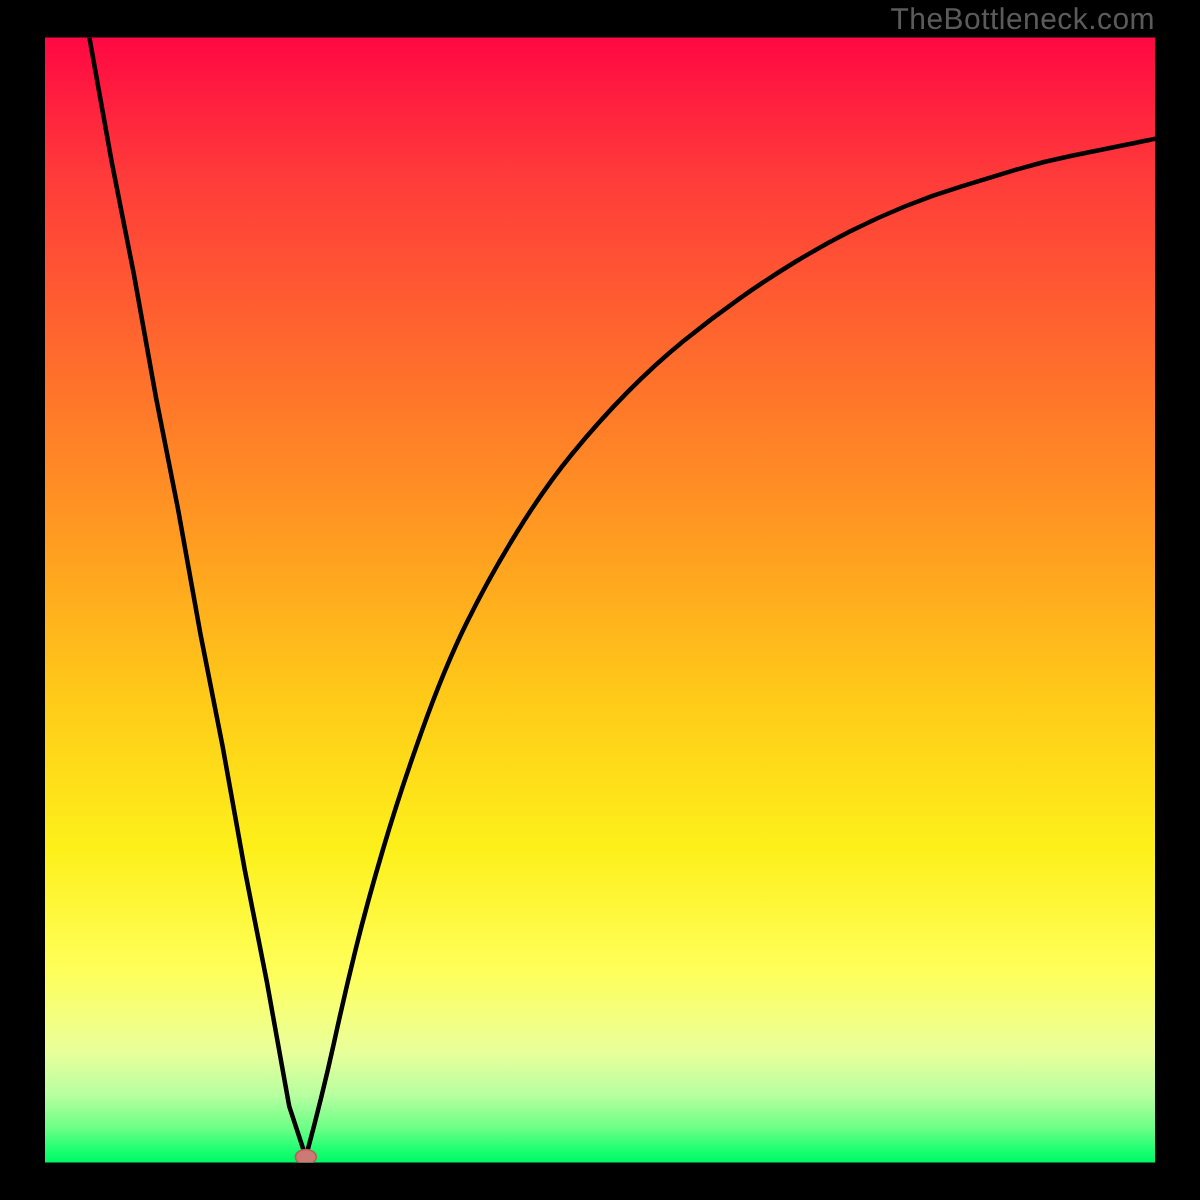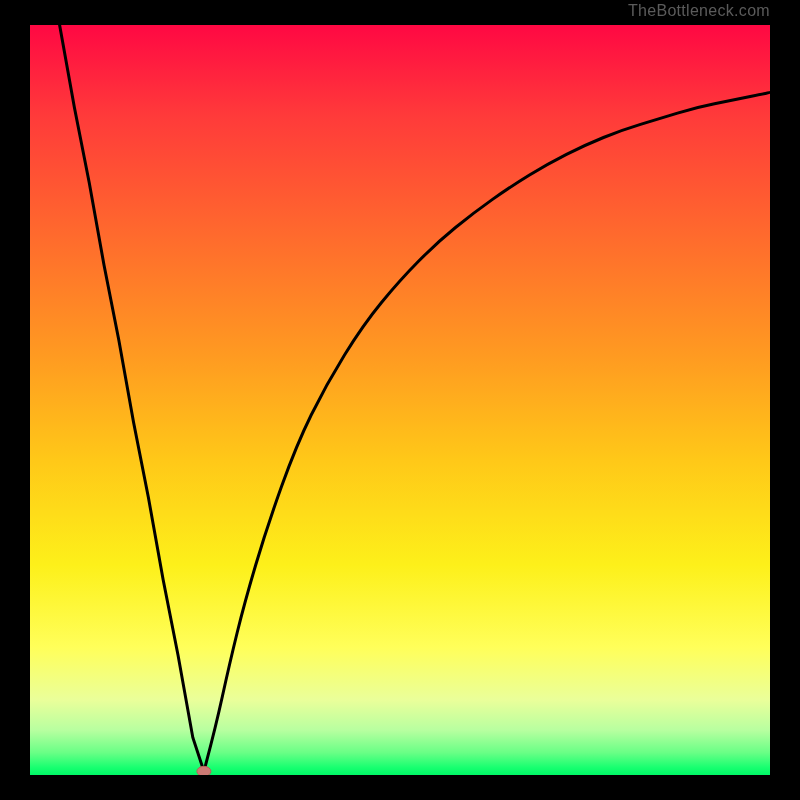--- a/index.html
+++ b/index.html
@@ -36,21 +36,21 @@
       #6aff86 97%,
       #18ff70 99%,
       #00f766 100%
     );
   }
   .watermark {
     position: absolute;
     top: 2px;
     right: 30px;
     color: #5b5b5b;
-    font-size: 16px;
+    font-size: 20px;
     font-weight: 500;
     letter-spacing: 0.3px;
     user-select: none;
   }
   .curve {
     position: absolute;
     left: 0;
     top: 0;
     width: 740px;
     height: 750px;

